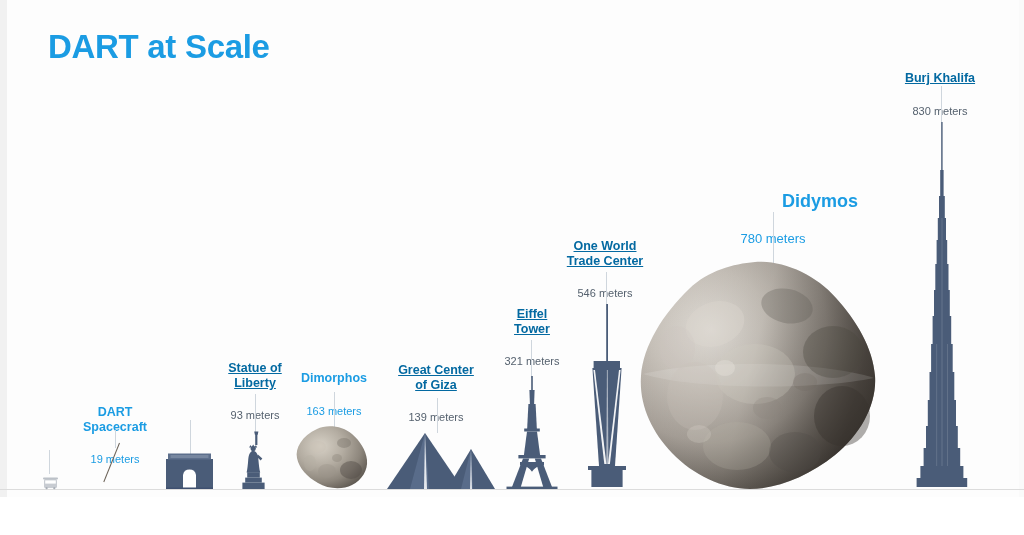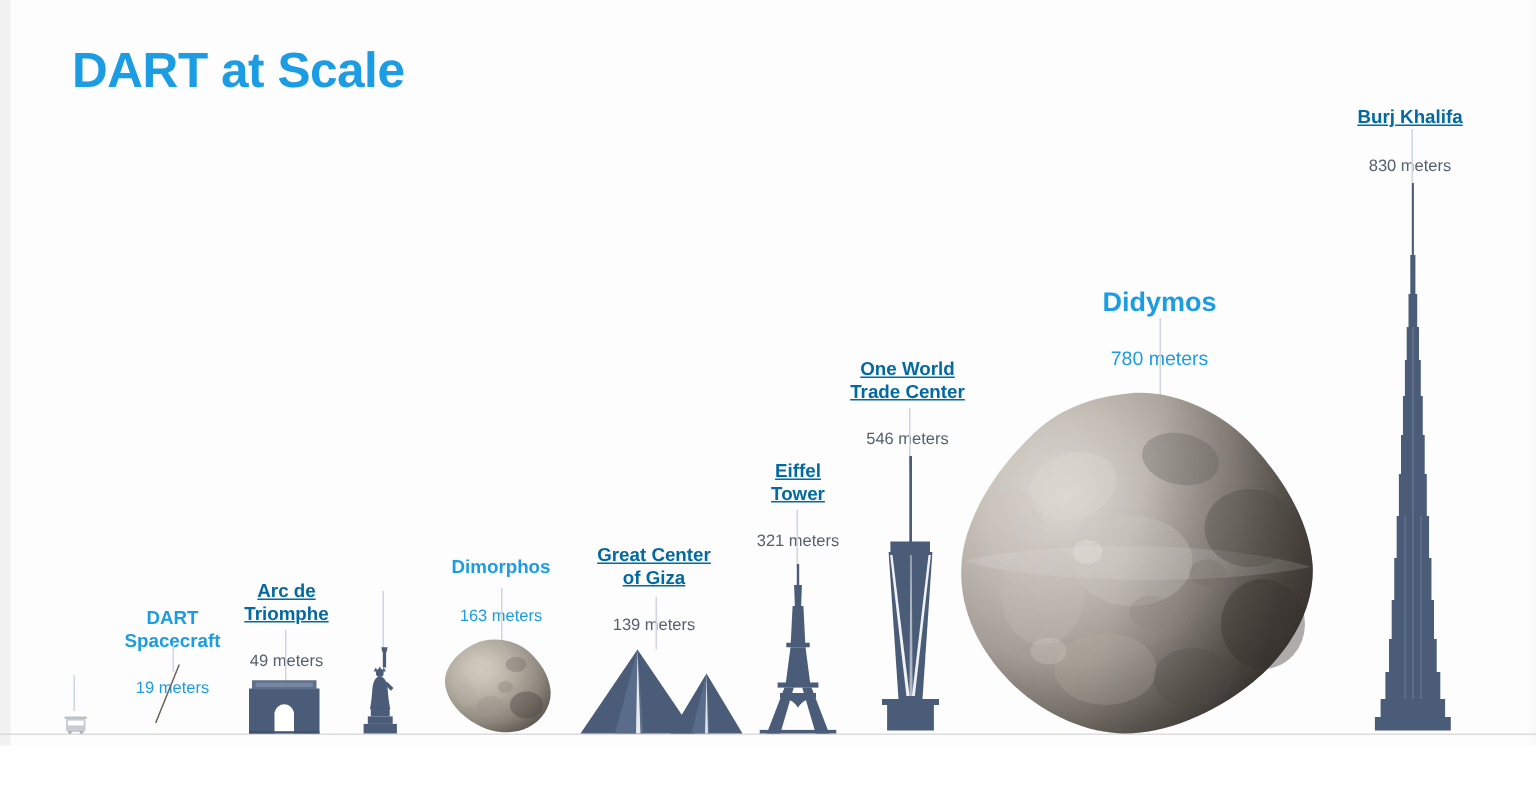--- a/index.html
+++ b/index.html
@@ -80,36 +80,36 @@
   </div>
 
   <div class="label blue" style="left:72px;top:386px;width:86px;">
     <span class="nm">DART
 Spacecraft</span>
     <span class="ht">19 meters</span>
   </div>
   <div class="leader" style="left:115px;top:430px;height:18px;"></div>
   <div id="dart-craft"></div>
 
-  <div class="label gray" style="left:148px;top:368px;width:86px;">
-    <span class="nm">Arc de
-Triomphe</span>
-    <span class="ht">49 meters</span>
-  </div>
   <div class="leader" style="left:190px;top:420px;height:34px;"></div>
   <div class="obj" style="left:166px;bottom:46px;">
     <svg width="47" height="36" viewBox="0 0 47 36" aria-hidden="true">
       <rect x="0" y="6" width="47" height="30" class="slate"></rect>
       <rect x="2" y="0.5" width="43" height="6" class="slate-l"></rect>
       <rect x="4.5" y="2" width="38" height="3" fill="#8c9ab0" opacity="0.55"></rect>
       <path d="M17 36 L17 22 A6.6 6.6 0 0 1 30 22 L30 36 Z" class="gap"></path>
       <rect x="0" y="34.5" width="47" height="1.5" class="slate-d"></rect>
     </svg>
   </div>
 
+  <div class="label gray" style="left:213px;top:342px;width:84px;">
+    <span class="nm">Statue of
+Liberty</span>
+    <span class="ht">93 meters</span>
+  </div>
   <div class="leader" style="left:255px;top:394px;height:39px;"></div>
   <div class="obj" style="left:239px;bottom:46px;">
     <svg width="34" height="58" viewBox="0 0 34 58" aria-hidden="true">
       <g class="slate">
 
         <rect x="16.2" y="2" width="2.2" height="12"></rect>
         <path d="M15.2 0.5 h4.2 l-0.7 3.2 h-2.8 Z"></path>
 
         <circle cx="14.2" cy="17.6" r="2.6"></circle>
         <path d="M10.1 16.6 l1.4 -2.6 l1.1 2 l1.6 -2.6 l1.5 2.6 l1.2 -2 l1.3 2.6 Z"></path>
@@ -222,21 +222,21 @@
         <rect x="4.0" y="162" width="38" height="4"></rect>
       </g>
 
       <path d="M11.0 66 L22.4 160 L20.3 160 L9.4 66 Z" fill="#ffffff" opacity="0.92"></path>
       <path d="M35.0 66 L24.0 160 L25.9 160 L36.6 66 Z" fill="#ffffff" opacity="0.92"></path>
       <path d="M22.9 66 h0.9 l0.6 94 h-2.1 Z" fill="#ffffff" opacity="0.55"></path>
     </svg>
   </div>
 
   <div class="label blue" style="left:688px;top:172px;width:170px;">
-    <span class="nm" style="font-size:18px;">Didymos</span>
+    <span class="nm" style="font-size:18px;text-align:right;">Didymos</span>
     <span class="ht" style="font-size:13px;">780 meters</span>
   </div>
   <div class="leader" style="left:773px;top:212px;height:52px;"></div>
   <div class="rock" style="left:637px;top:256px;">
     <svg width="243" height="242" viewBox="0 0 243 242" aria-hidden="true">
       <defs>
         <radialGradient id="didGrad" cx="30%" cy="30%" r="85%">
           <stop offset="0%" stop-color="#e0dcd6"></stop>
           <stop offset="30%" stop-color="#c6c0b8"></stop>
           <stop offset="58%" stop-color="#a49d95"></stop>

